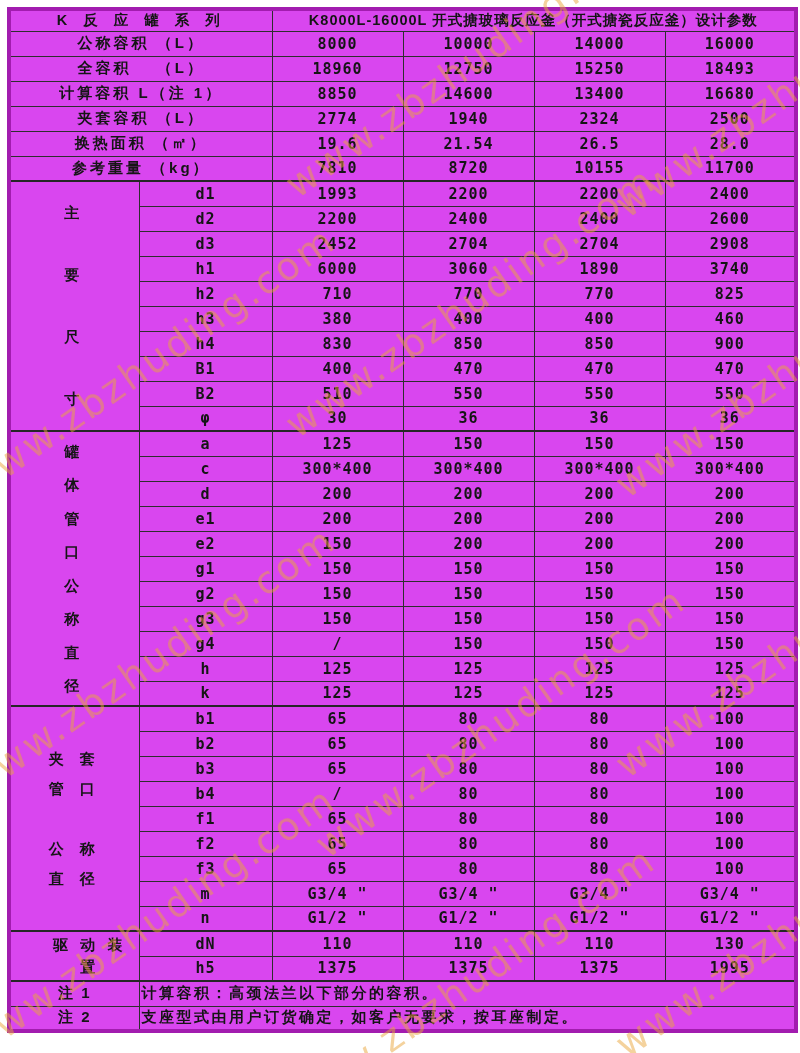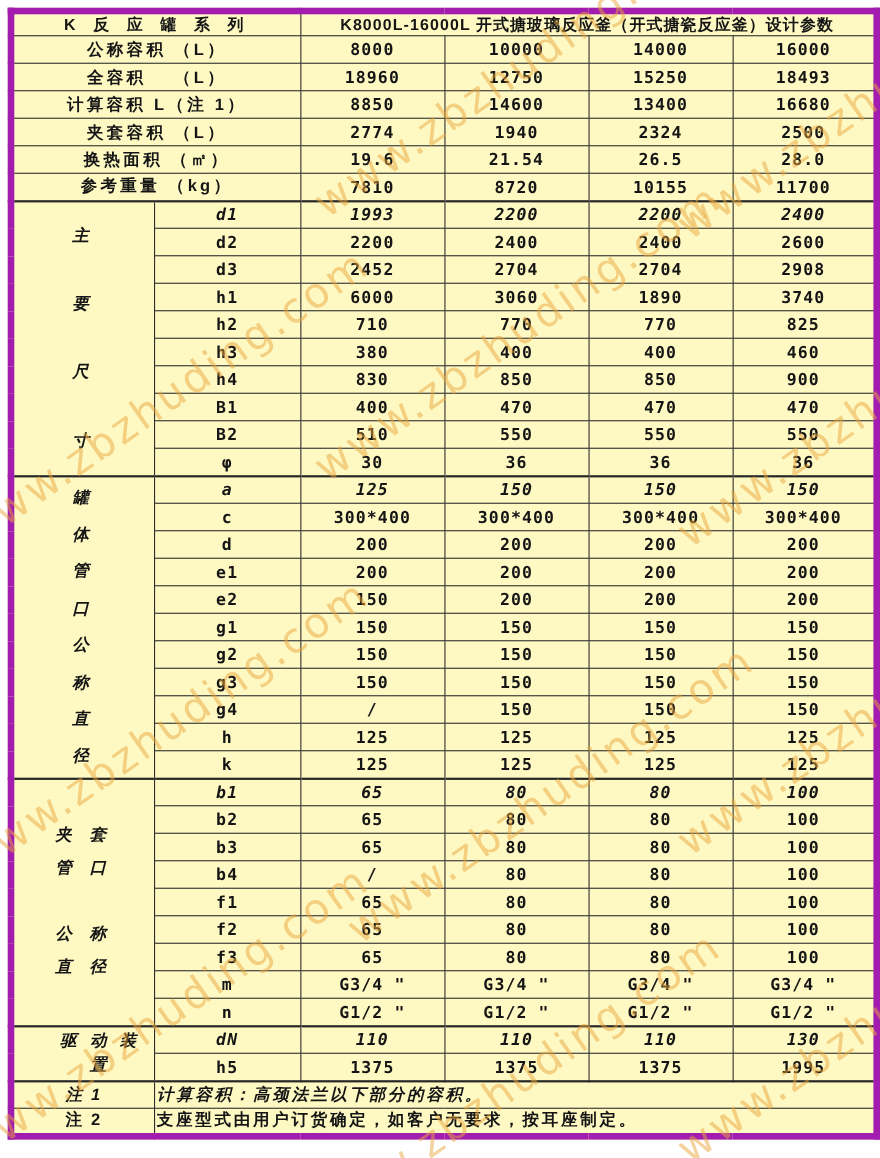--- a/index.html
+++ b/index.html
@@ -24,22 +24,22 @@
     transform: rotate(-35deg);
     white-space: nowrap;
     font-family: "DejaVu Sans", sans-serif;
   }
   
   #table-wrap { position: absolute; left: 7px; top: 7px; z-index: 1; }
   table.spec {
     border-collapse: collapse;
     table-layout: fixed;
     width: 787px;
-    background: #fef9c3;
-    border: 6px solid #a21caf;
+    background: #d946ef;
+    border: 4px solid #a21caf;
   }
   td {
     border: 1px solid #2e2e2e;
     text-align: center;
     vertical-align: middle;
     height: 25px;
     padding: 0 2px;
     font-weight: bold;
     font-size: 15px;
     color: #151515;
@@ -57,21 +57,21 @@
   td.vlabel {
     white-space: pre-line;
     letter-spacing: 6px;
     font-size: 15px;
     vertical-align: middle;
   }
   td.lh-main   { line-height: 62px; }
   td.lh-tank   { line-height: 33.5px; }
   td.lh-jacket { line-height: 30px; }
   td.lh-drive  { line-height: 22px; letter-spacing: 4px; padding-left: 32px; }
-  tr.section-start td { border-top: 2px solid #262626; font-style: italic; }
+  tr.section-start td { border-top: 2px solid #262626; }
   td.note-label { letter-spacing: 2px; }
   td.note-text {
     text-align: left;
     padding-left: 2px;
     letter-spacing: 2.5px;
     font-size: 15px;
   }
 </style>
 </head>
 <body>

